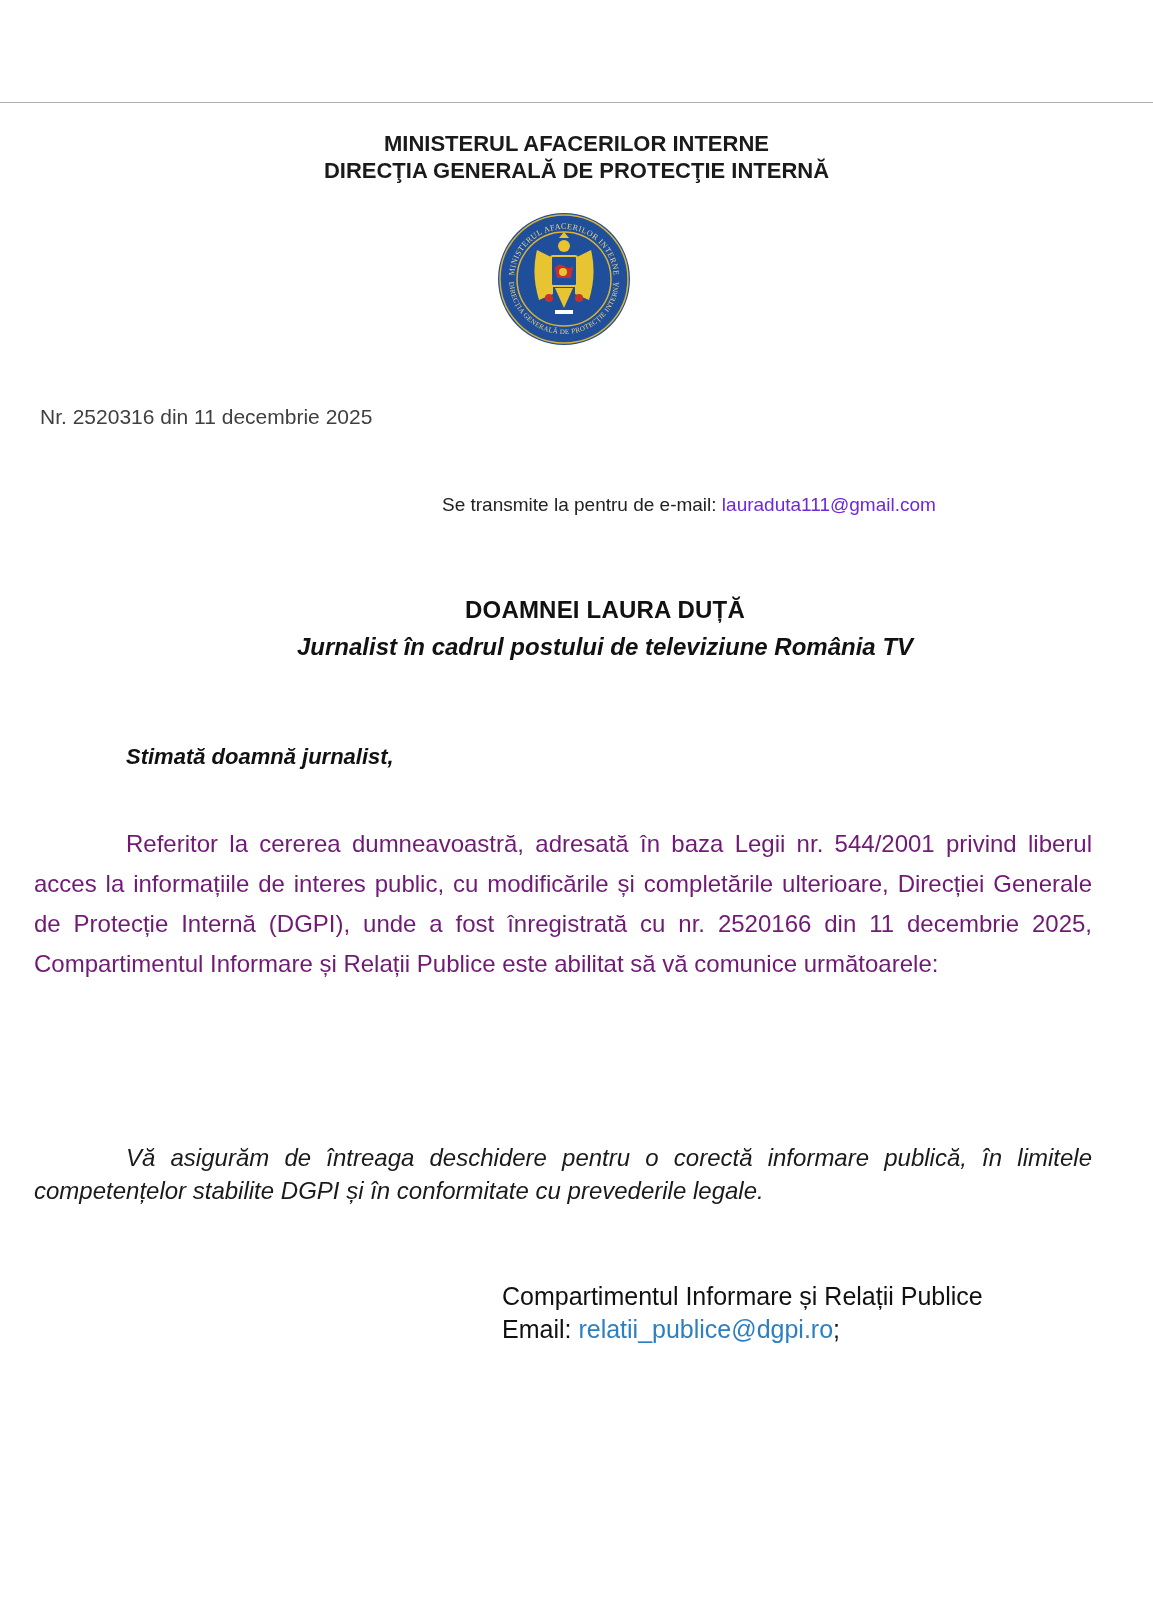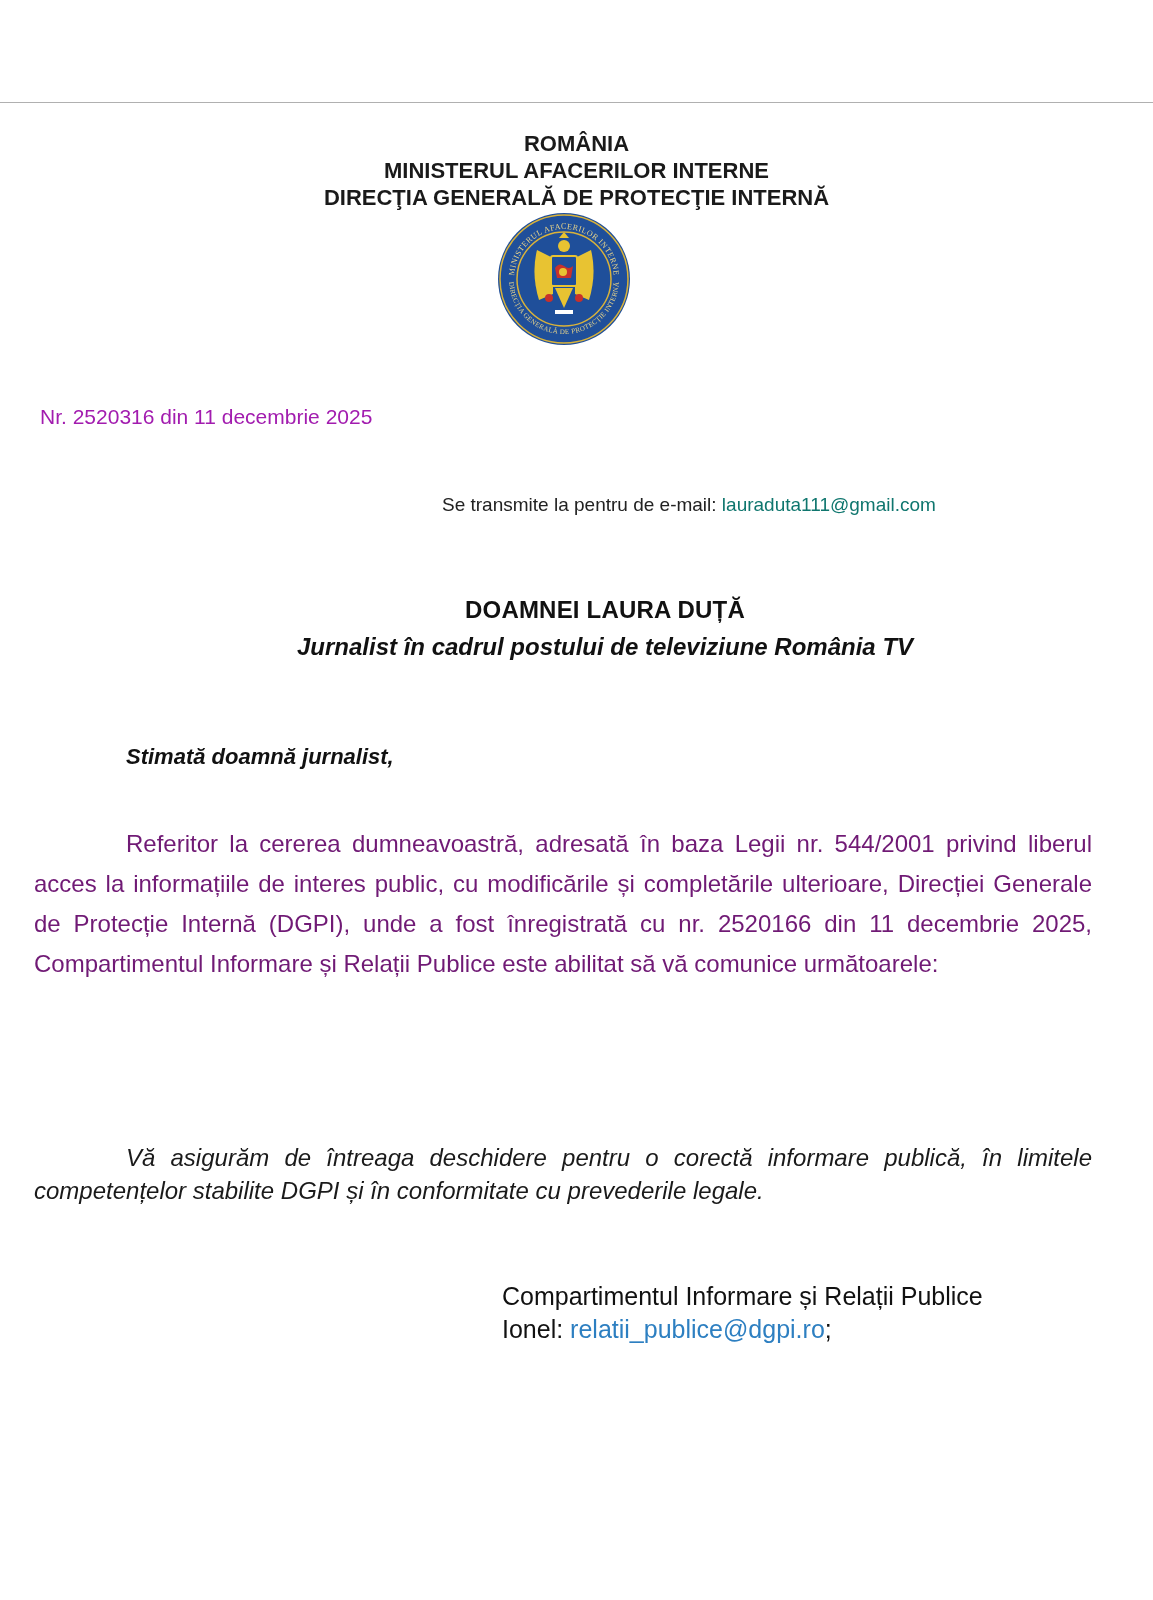--- a/index.html
+++ b/index.html
@@ -13,27 +13,27 @@
   }
   .header {
     position: absolute; left: 0; top: 130px; width: 1153px; text-align: center;
     font-weight: bold; font-size: 22px; line-height: 27px; color: #1a1a1a;
   }
   .header div { margin: 0; }
   .emblem {
     position: absolute; left: 497px; top: 212px; width: 134px; height: 134px;
   }
   .ref-no {
-    position: absolute; left: 40px; top: 405px; font-size: 21px; color: #a21caf;
+    position: absolute; left: 40px; top: 405px; font-size: 21px; color: #404040;
   }
   .transmit {
     position: absolute; left: 442px; top: 494px; font-size: 19px; color: #222;
     white-space: nowrap;
   }
-  .transmit .link { color: #0f766e; }
+  .transmit .link { color: #6d28d9; }
   .recipient {
     position: absolute; left: 0; top: 594px; width: 1210px; text-align: center;
   }
   .recipient .name { font-weight: bold; font-size: 24px; line-height: 32px; color: #111; letter-spacing: 0.2px; }
   .recipient .role { font-weight: bold; font-style: italic; font-size: 24px; line-height: 34px; color: #111; margin-top: 4px; }
   .salutation {
     position: absolute; left: 126px; top: 744px; font-weight: bold; font-style: italic;
     font-size: 22px; color: #111;
   }
   .body-text {
@@ -52,21 +52,20 @@
     line-height: 32.5px; color: #111; white-space: nowrap;
   }
   .signature .link { color: #2d7fc1; }
 </style>
 </head>
 <body>
 
 <div class="top-rule"></div>
 
 <div class="header">
-  <div>ROMÂNIA</div>
   <div>MINISTERUL AFACERILOR INTERNE</div>
   <div>DIRECŢIA GENERALĂ DE PROTECŢIE INTERNĂ</div>
 </div>
 
 <div class="emblem">
   <svg width="134" height="134" viewBox="0 0 134 134">
     <circle cx="67" cy="67" r="66" fill="#1f4f9a"></circle>
     <circle cx="67" cy="67" r="64" fill="none" stroke="#d9b23a" stroke-width="1.5"></circle>
     <circle cx="67" cy="67" r="47" fill="#1f4f9a" stroke="#d9b23a" stroke-width="1.5"></circle>
     <defs>
@@ -113,14 +112,14 @@
 <div class="body-text">
   <p>Referitor la cererea dumneavoastră, adresată în baza Legii nr. 544/2001 privind liberul acces la informațiile de interes public, cu modificările și completările ulterioare, Direcției Generale de Protecție Internă (DGPI), unde a fost înregistrată cu nr. 2520166 din 11 decembrie 2025, Compartimentul Informare și Relații Publice este abilitat să vă comunice următoarele:</p>
 </div>
 
 <div class="closing">
   <p>Vă asigurăm de întreaga deschidere pentru o corectă informare publică, în limitele competențelor stabilite DGPI și în conformitate cu prevederile legale.</p>
 </div>
 
 <div class="signature">
   <div>Compartimentul Informare și Relații Publice</div>
-  <div><span>Ionel: </span><span class="link">relatii_publice@dgpi.ro</span><span>;</span></div>
+  <div><span>Email: </span><span class="link">relatii_publice@dgpi.ro</span><span>;</span></div>
 </div>
 
 </body></html>

